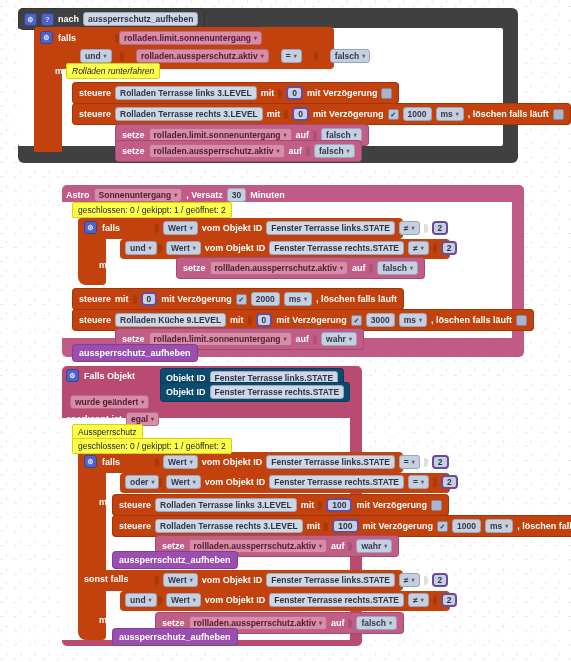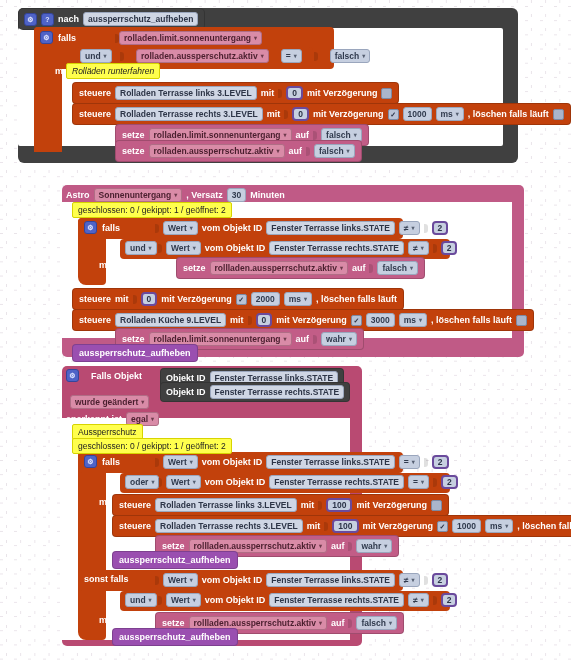--- a/index.html
+++ b/index.html
@@ -84,21 +84,21 @@
   .plug{          
     width:4px;height:9px;background:rgba(0,0,0,.12);
     border-radius:0 3px 3px 0;flex:none;
   }
   
   .c-purple{background:#404040;}
   .c-blue  {background:#c2410c;}
   .c-pink  {background:#c25d87;margin-left:43px;}
   .c-rose  {background:#b94a72;}
   .c-violet{background:#9a4fb0;}
-  .c-lblue {background:#404040;}
+  .c-lblue {background:#0c4a6e;}
   .c-astro {background:#c05a86;}
 </style>
 </head>
 <body>
 
 <div id="grid"></div>
 <div id="canvas">
 
   <div class="blk c-purple" style="left:18px;top:8px;width:500px;height:155px;border-radius:6px;"></div>
   <div class="blk" style="left:18px;top:28px;width:485px;height:118px;background:#fff;border-radius:2px;"></div>
@@ -334,21 +334,21 @@
     </span>
   </div>
 
   <div class="blk stmt c-violet" style="left:72px;top:344px;">
     <span class="lbl">aussperrschutz_aufheben</span>
   </div>
 
   <div class="blk c-rose" style="left:62px;top:366px;width:300px;height:280px;border-radius:5px;"></div>
   <div class="blk" style="left:62px;top:418px;width:288px;height:222px;background:#fff;"></div>
 
-  <div class="blk row" style="left:66px;top:369px;gap:12px;">
+  <div class="blk row" style="left:66px;top:369px;gap:5px;">
     <span class="gear">⚙</span>
     <span class="lbl">Falls Objekt</span>
   </div>
 
   <div class="blk c-lblue stmt" style="left:160px;top:368px;padding:2px 5px;">
     <span class="lbl">Objekt ID</span>
     <span class="txtfld">Fenster Terrasse links.STATE</span>
   </div>
   <div class="blk c-lblue stmt" style="left:160px;top:382px;padding:2px 5px;">
     <span class="lbl">Objekt ID</span>

